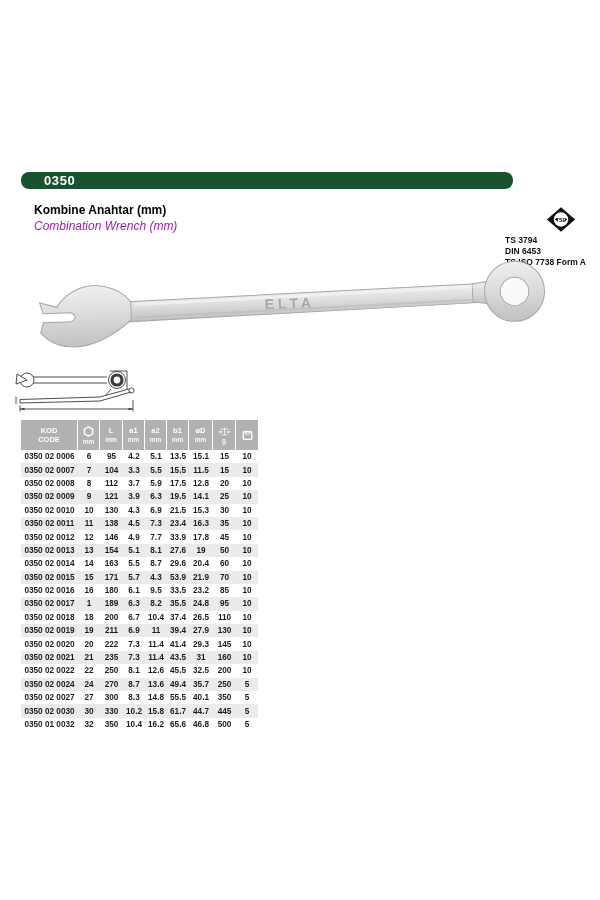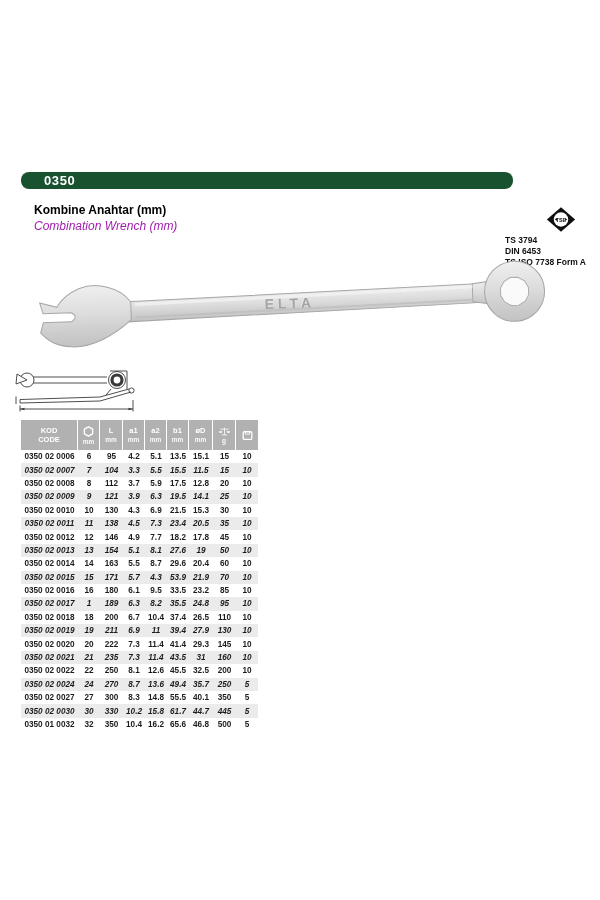--- a/index.html
+++ b/index.html
@@ -26,21 +26,21 @@
   .thead{display:flex;height:30px;}
   .th{background:var(--thbg,#b1b1b1);color:#fff;display:flex;flex-direction:column;
       align-items:center;justify-content:center;box-sizing:border-box;
       border-right:1px solid #fff;gap:1px;}
   .th:last-child{border-right:none;}
   .hl{font-size:7.5px;font-weight:bold;line-height:8px;}
   .hs{font-size:6.5px;font-weight:bold;line-height:7px;opacity:.92;}
   .c0{width:57px}.c1{width:22px}.c2{width:23px}.c3{width:22px}.c4{width:22px}
   .c5{width:22px}.c6{width:24px}.c7{width:23px}.c8{width:22px}
   .trow{display:flex;height:13.4px;align-items:center;}
-  .trow.alt{background:var(--altbg,#ebebeb);font-style:italic;}
+  .trow.alt{background:var(--altbg,#ebebeb);}
   .tcell{text-align:center;font-weight:bold;color:#1c1c1c;font-size:8.2px;
          box-sizing:border-box;white-space:nowrap;overflow:hidden;}
 </style>
 </head>
 <body>
 
 <div class="page">
 
   <div class="code-bar">
     <span>0350</span>
@@ -207,31 +207,31 @@
           <div class="tcell c7">30</div>
           <div class="tcell c8">10</div>
         </div>
         <div class="trow alt">
           <div class="tcell c0">0350 02 0011</div>
           <div class="tcell c1">11</div>
           <div class="tcell c2">138</div>
           <div class="tcell c3">4.5</div>
           <div class="tcell c4">7.3</div>
           <div class="tcell c5">23.4</div>
-          <div class="tcell c6">20.5</div>
+          <div class="tcell c6">16.3</div>
           <div class="tcell c7">35</div>
           <div class="tcell c8">10</div>
         </div>
         <div class="trow">
           <div class="tcell c0">0350 02 0012</div>
           <div class="tcell c1">12</div>
           <div class="tcell c2">146</div>
           <div class="tcell c3">4.9</div>
           <div class="tcell c4">7.7</div>
-          <div class="tcell c5">18.2</div>
+          <div class="tcell c5">33.9</div>
           <div class="tcell c6">17.8</div>
           <div class="tcell c7">45</div>
           <div class="tcell c8">10</div>
         </div>
         <div class="trow alt">
           <div class="tcell c0">0350 02 0013</div>
           <div class="tcell c1">13</div>
           <div class="tcell c2">154</div>
           <div class="tcell c3">5.1</div>
           <div class="tcell c4">8.1</div>

